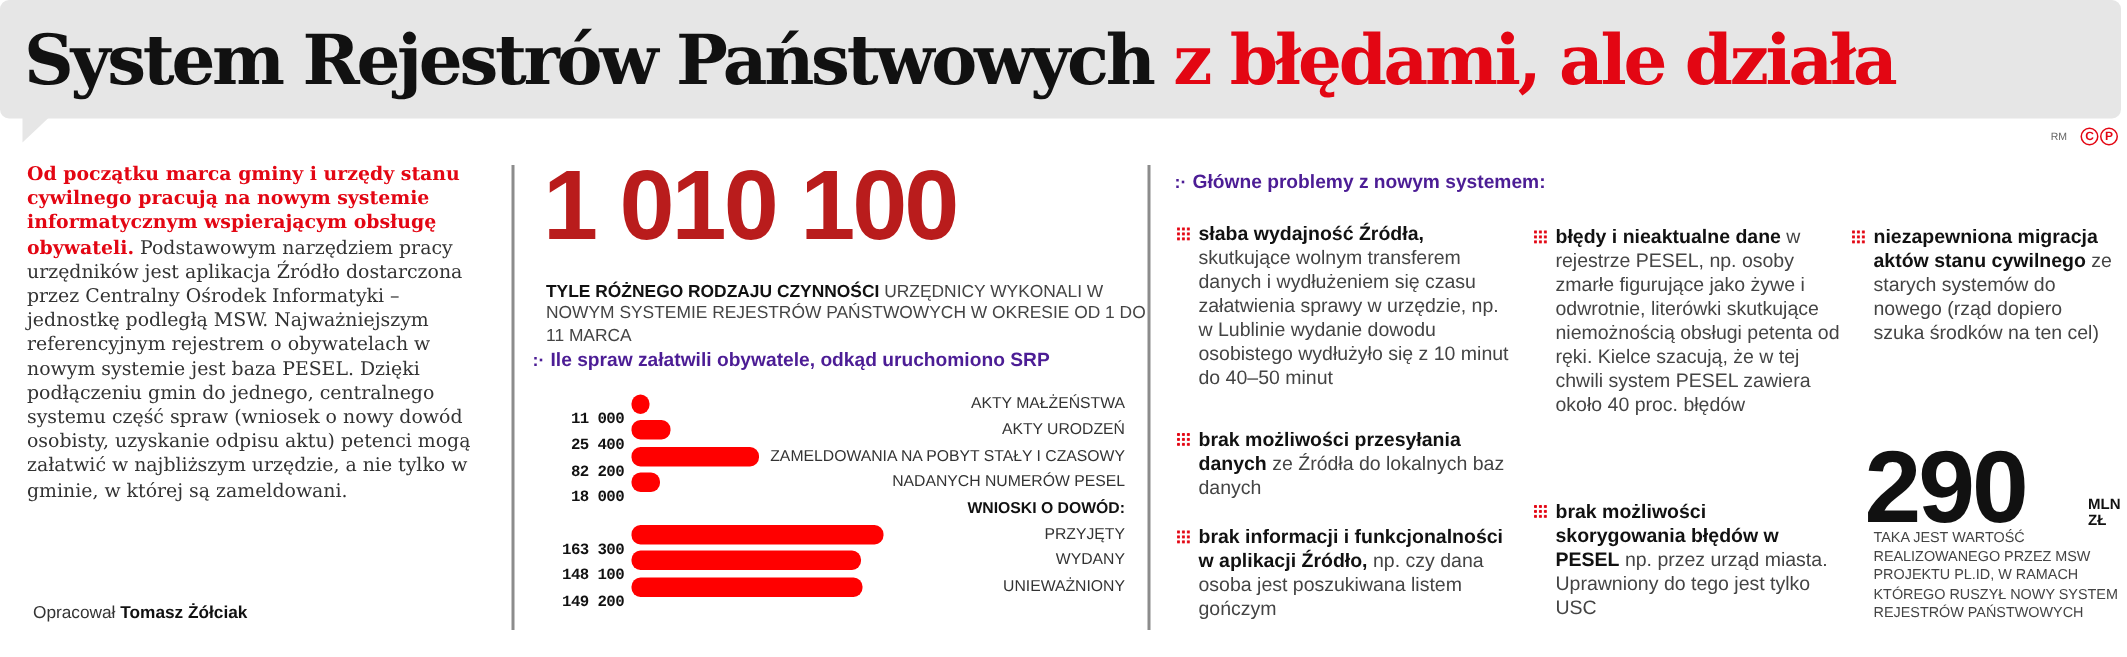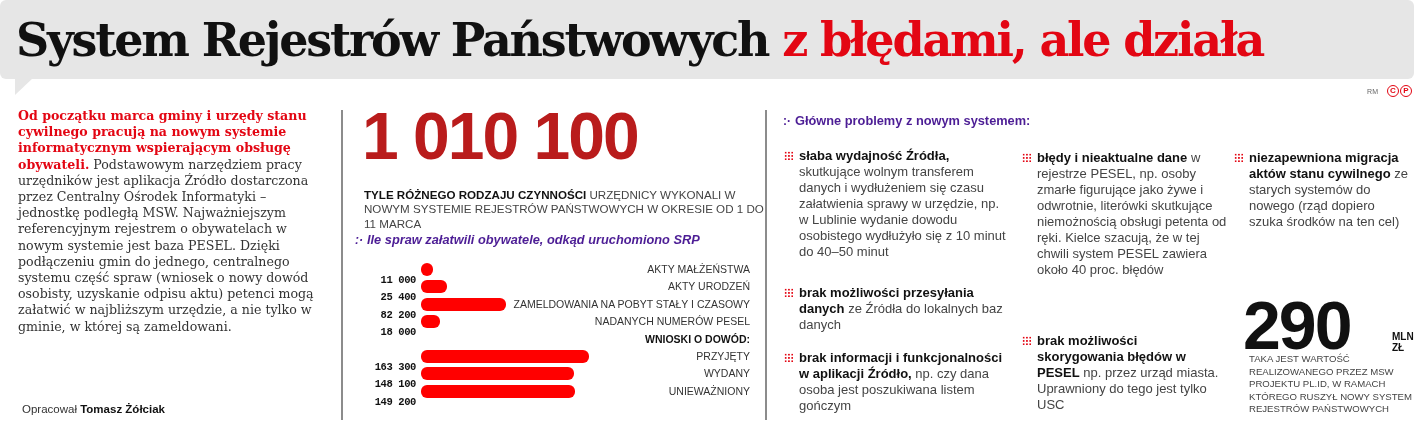--- a/index.html
+++ b/index.html
@@ -104,21 +104,21 @@
 
 <div class="vline" style="left:341px; top:110px; height:310px;"></div>
 <div class="vline" style="left:765px; top:110px; height:310px;"></div>
 
 <div class="bignum">1 010 100</div>
 <div class="bignum-desc">
   <b>Tyle różnego rodzaju czynności</b>
   <span>urzędnicy wykonali w nowym systemie rejestrów państwowych w okresie od 1 do 11 marca</span>
 </div>
 
-<div class="section-head" style="left:355px; top:232px;font-style:italic;">
+<div class="section-head" style="left:355px; top:232px;">
   <span class="arrow">:·</span><span>Ile spraw załatwili obywatele, odkąd uruchomiono SRP</span>
 </div>
 
 <div class="chart" id="chart">
     <div class="crow">
       <span class="cval">11 000</span>
       <span class="cbar" style="width: 12px; background: rgb(255, 0, 0);"></span>
       <span class="clabel">Akty małżeństwa</span>
     </div>
     <div class="crow">

